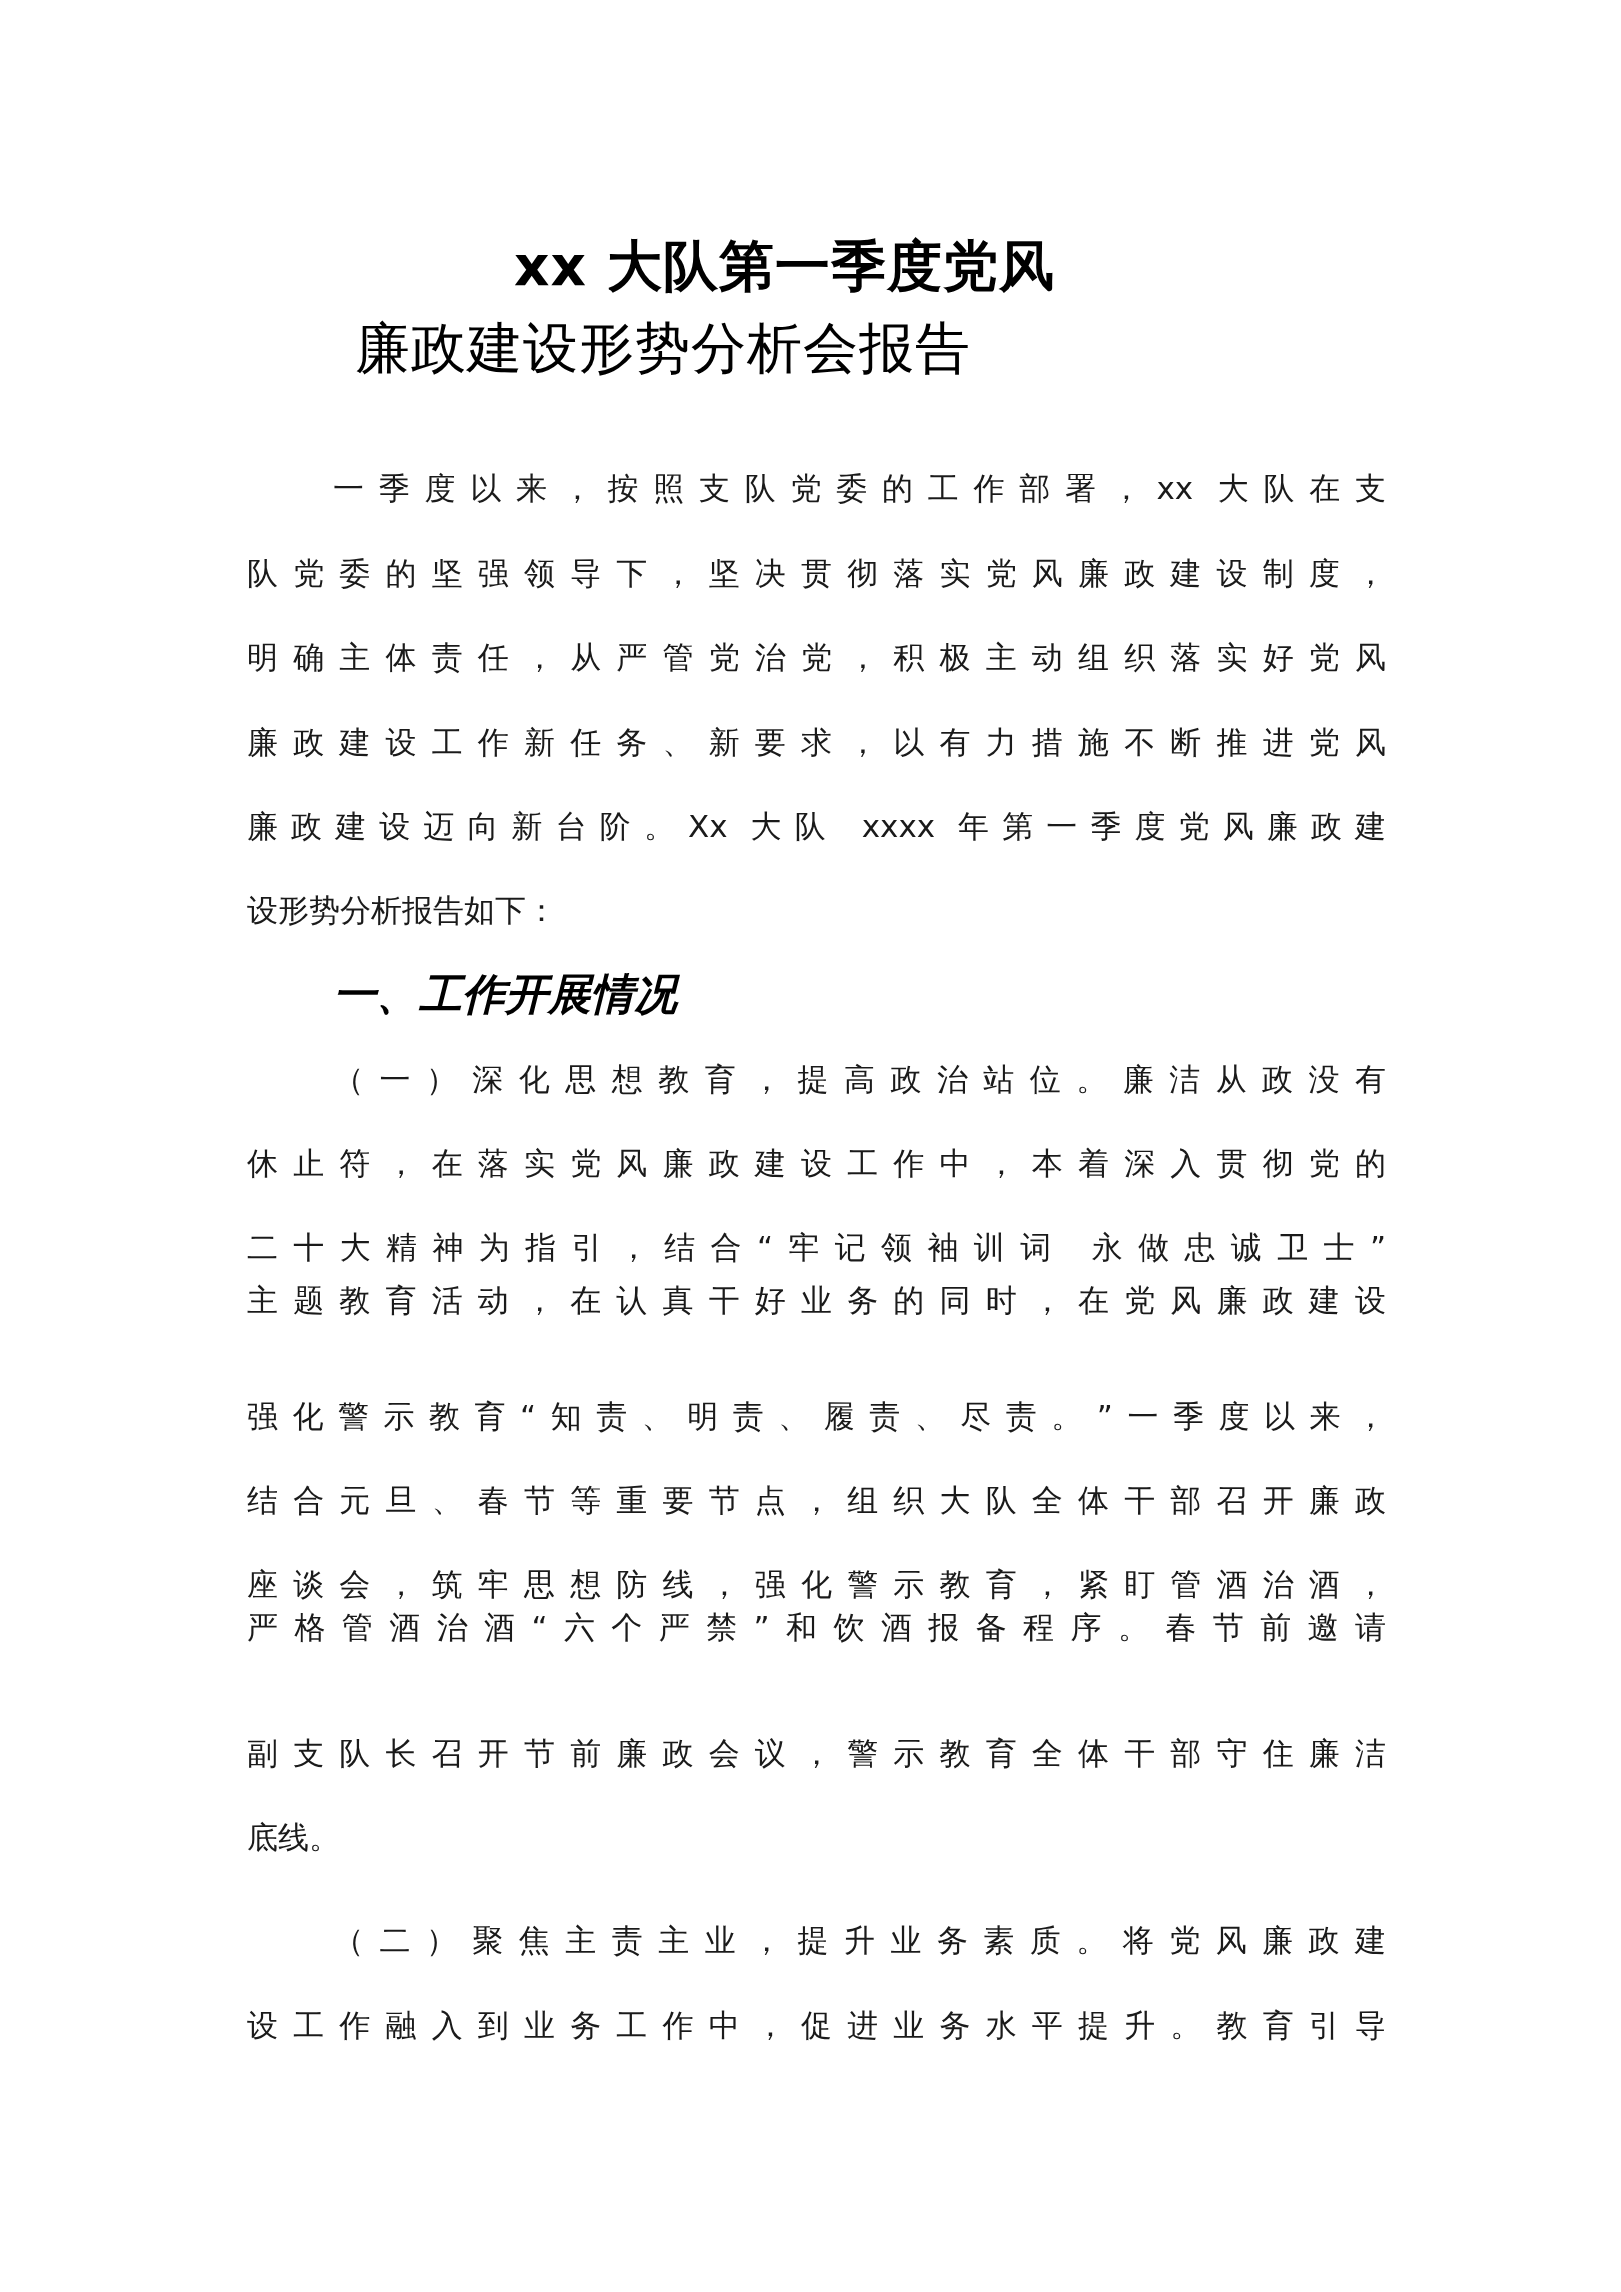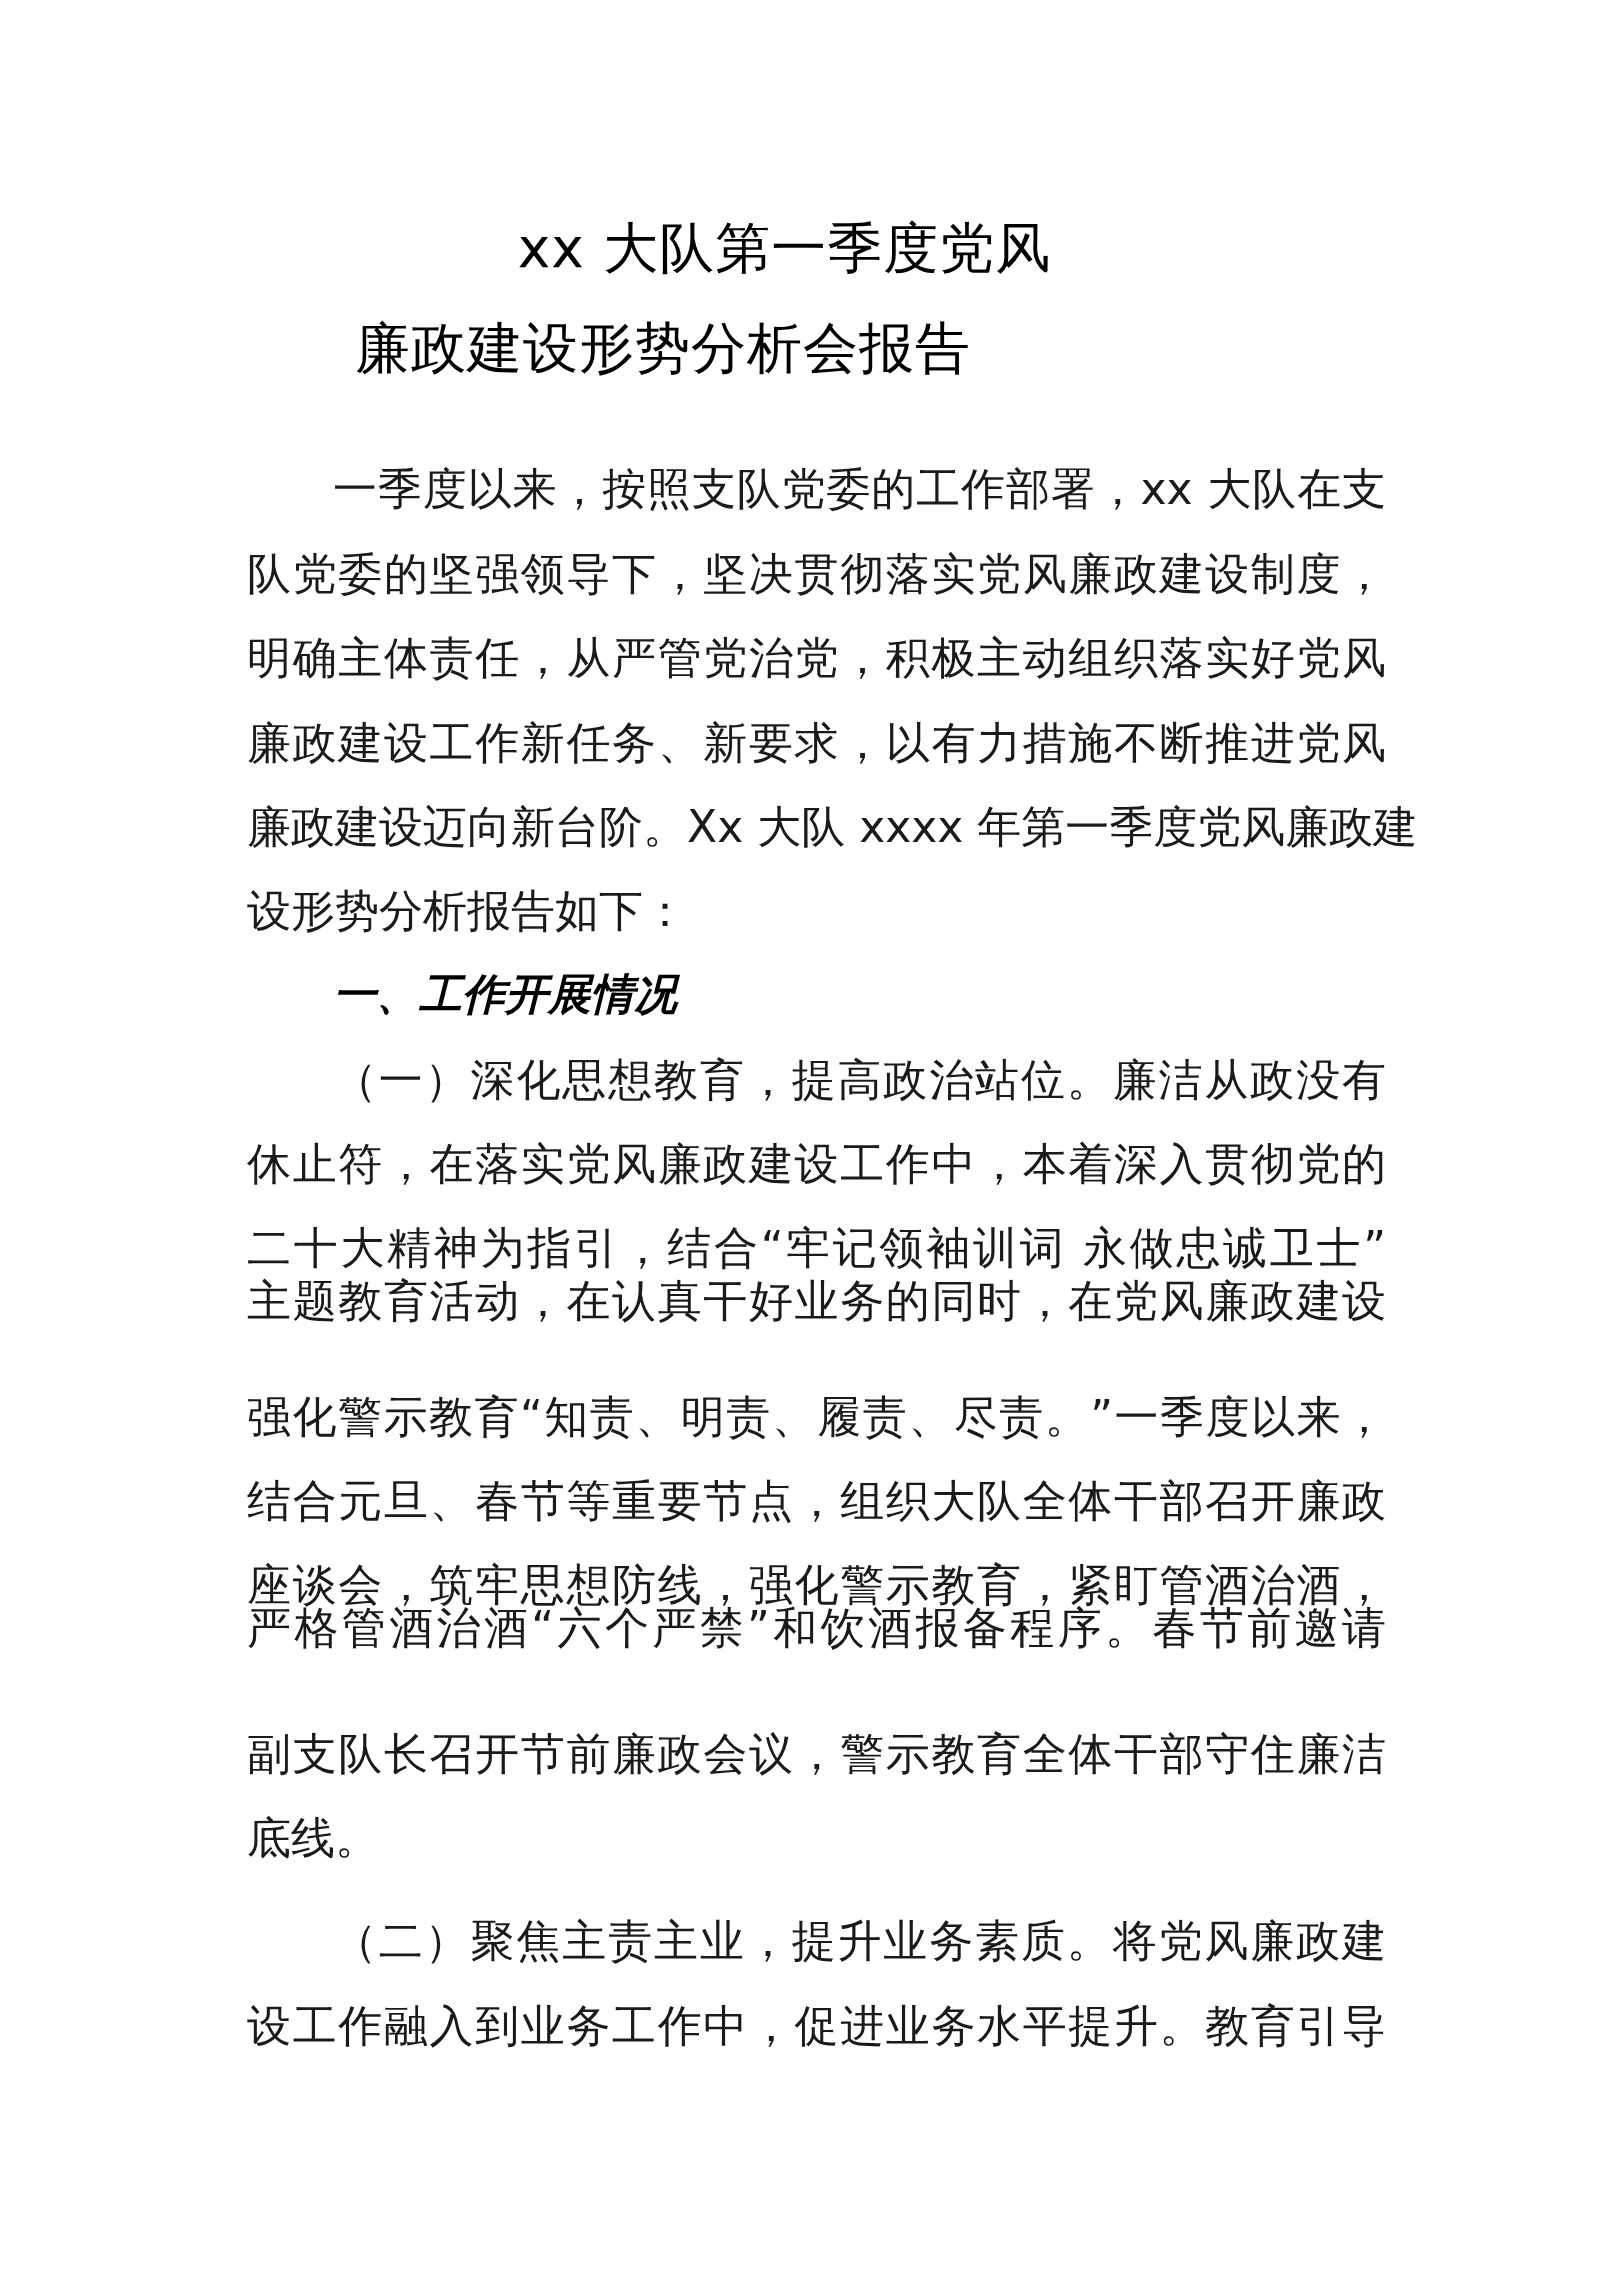--- a/index.html
+++ b/index.html
@@ -1,23 +1,23 @@
 <!DOCTYPE html>
 <html><head>
 <meta charset="utf-8">
 <style>
   html, body { margin: 0; padding: 0; background: #ffffff; }
   body { width: 1621px; height: 2293px; position: relative; overflow: hidden;
          font-family: "DejaVu Sans", "Liberation Sans", sans-serif; color: #111; }
   .page { position: absolute; left: 0; top: 0; width: 1621px; height: 2293px; background: #fff; }
   .title { position: absolute; left: 0; width: 1621px; text-align: center;
            font-size: 55px; line-height: 88px; color: #000; letter-spacing: 1px; }
-  .title .l1 { position: absolute; top: 204px; left: 0; width: 1569px; }
+  .title .l1 { position: absolute; top: 222px; left: 0; width: 1569px; font-weight: bold; }
   .title .l2 { position: absolute; top: 304px; left: 0; width: 1326px; }
-  .line { position: absolute; left: 247px; width: 1139px; font-size: 44px; line-height: 59px;
+  .line { position: absolute; left: 247px; width: 1139px; font-size: 31px; line-height: 59px;
           white-space: nowrap; color: #1a1a1a; text-align: justify; text-align-last: justify; }
   .line.last { text-align-last: left; }
   .line.indent { left: 333px; width: 1053px; }
   .line.paren { left: 333px; width: 1053px; }
   .heading { position: absolute; left: 333px; font-size: 43px; line-height: 59px;
              font-weight: bold; color: #000; font-style: italic; }
 </style>
 </head>
 <body>
 

